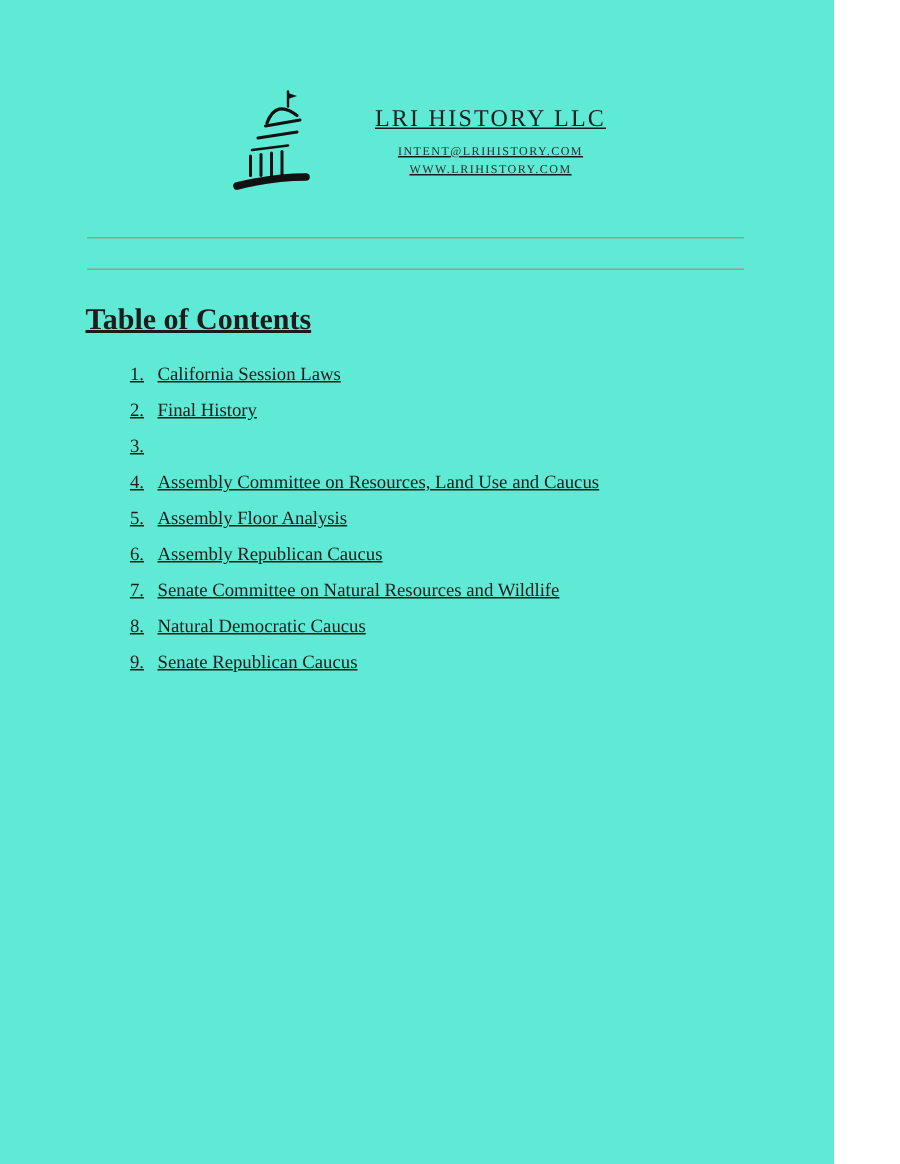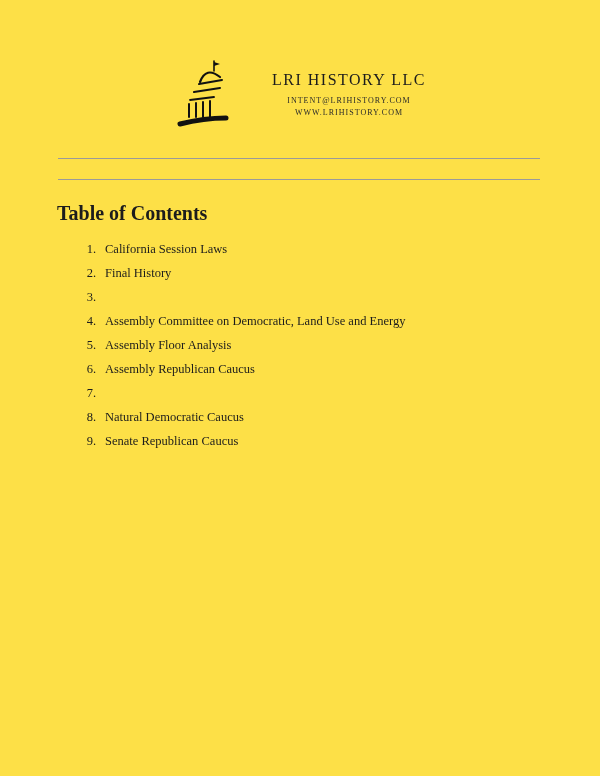--- a/index.html
+++ b/index.html
@@ -2,26 +2,27 @@
 <html><head>
 <meta charset="utf-8">
 <style>
   html, body {
     margin: 0;
     padding: 0;
     background: #ffffff;
   }
   .page {
     position: relative;
-    width: 600px;
+    width: 556px;
     height: 776px;
-    background: #fde047;
+    background: #5eead4;
     font-family: "Liberation Serif", serif;
     color: #1c1c1c;
     overflow: hidden;
+    text-decoration: underline;
   }
   
   .header {
     display: flex;
     justify-content: center;
     align-items: center;
     gap: 34px;
     padding-top: 58px;
   }
   .logo {
@@ -135,32 +136,33 @@
     </div>
     <div class="toc-row">
       <span class="toc-num">2.</span>
       <span class="toc-label">Final History</span>
     </div>
     <div class="toc-row">
       <span class="toc-num">3.</span>
     </div>
     <div class="toc-row">
       <span class="toc-num">4.</span>
-      <span class="toc-label">Assembly Committee on Democratic, Land Use and Energy</span>
+      <span class="toc-label">Assembly Committee on Resources, Land Use and Caucus</span>
     </div>
     <div class="toc-row">
       <span class="toc-num">5.</span>
       <span class="toc-label">Assembly Floor Analysis</span>
     </div>
     <div class="toc-row">
       <span class="toc-num">6.</span>
       <span class="toc-label">Assembly Republican Caucus</span>
     </div>
     <div class="toc-row">
       <span class="toc-num">7.</span>
+      <span class="toc-label">Senate Committee on Natural Resources and Wildlife</span>
     </div>
     <div class="toc-row">
       <span class="toc-num">8.</span>
       <span class="toc-label">Natural Democratic Caucus</span>
     </div>
     <div class="toc-row">
       <span class="toc-num">9.</span>
       <span class="toc-label">Senate Republican Caucus</span>
     </div>
   </div>

